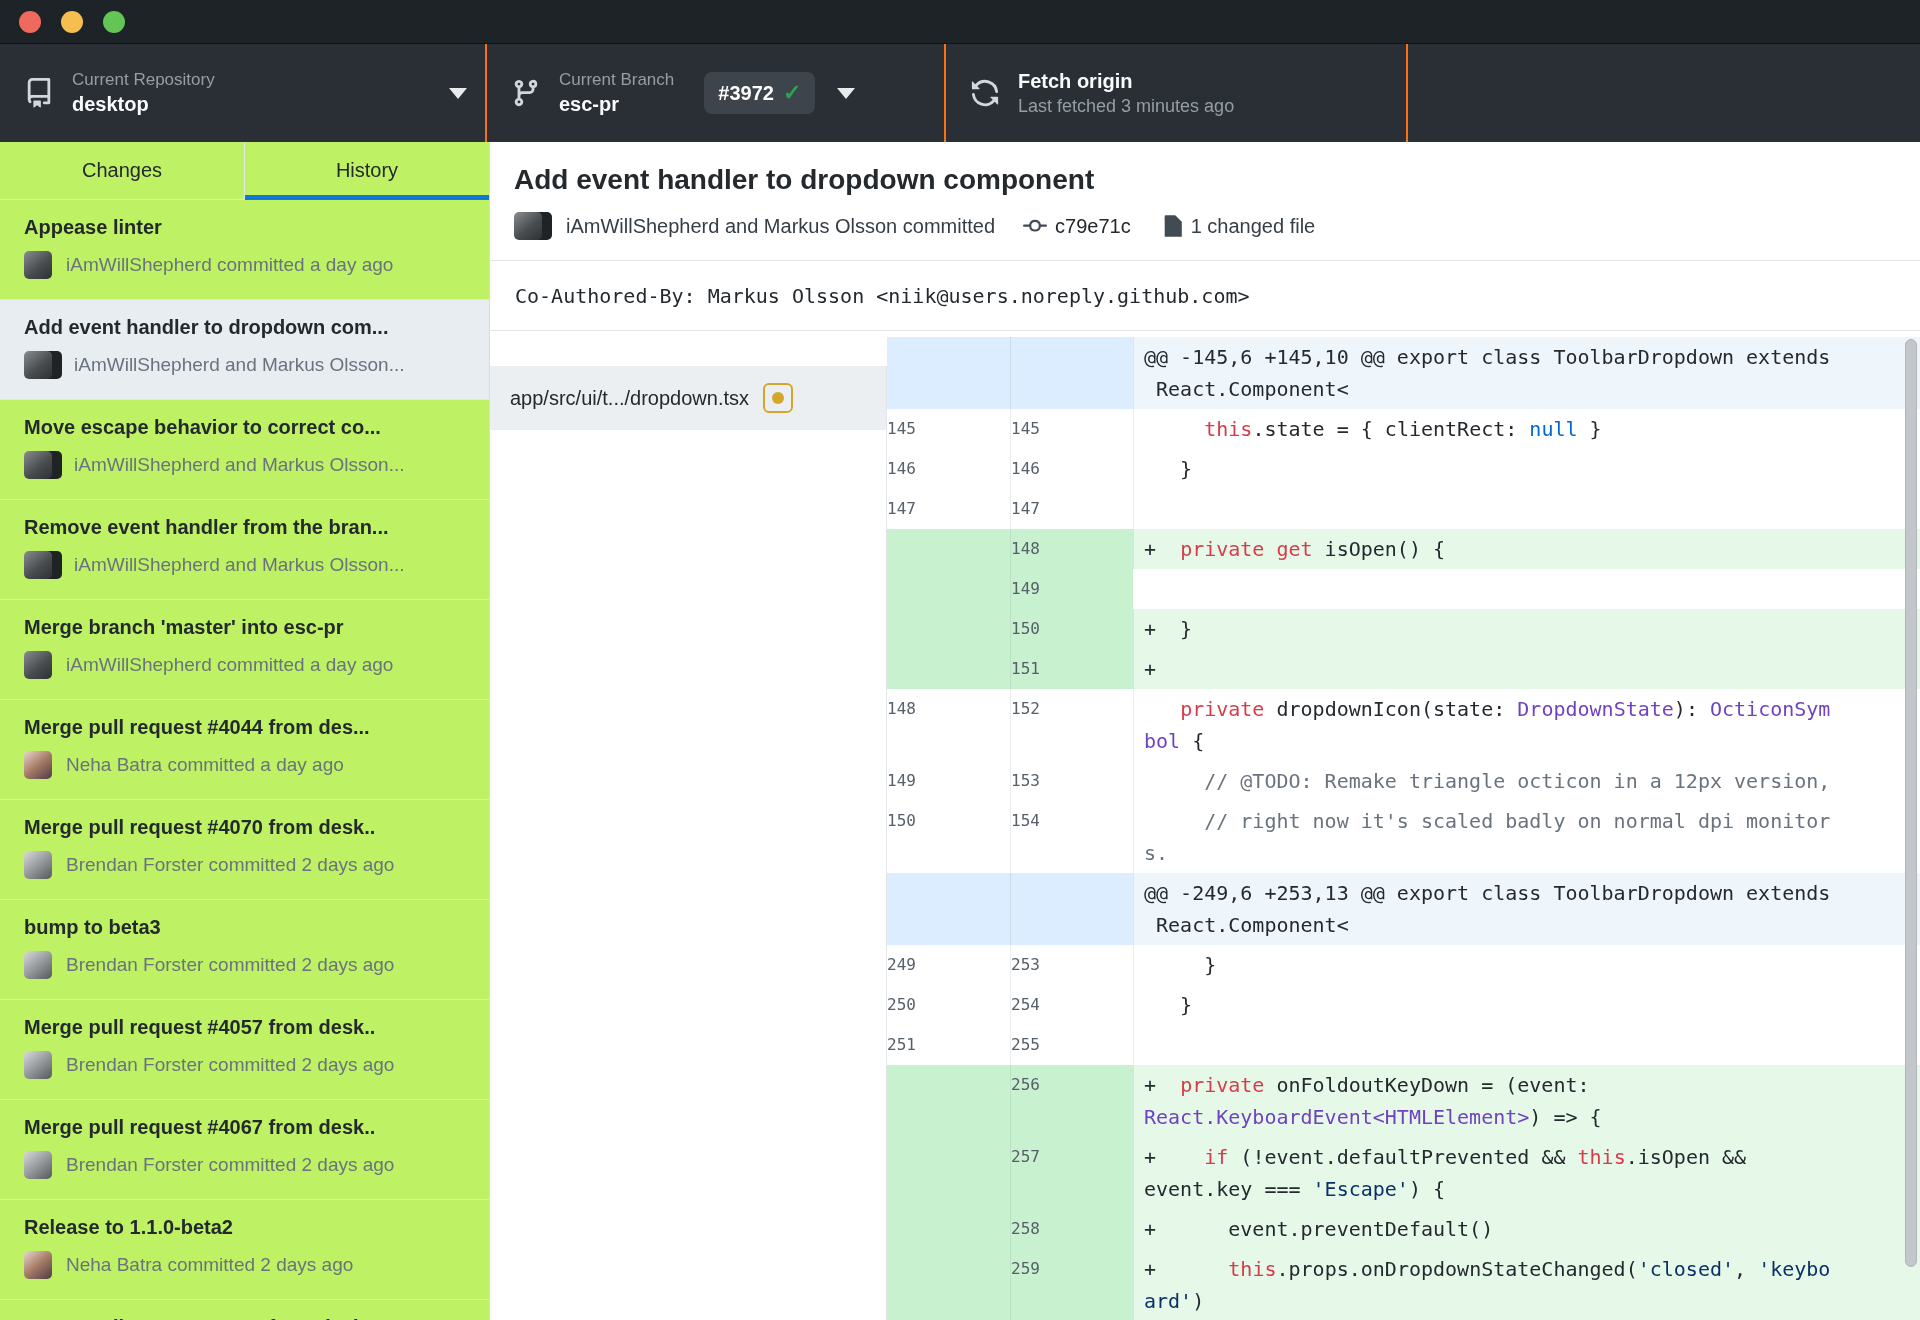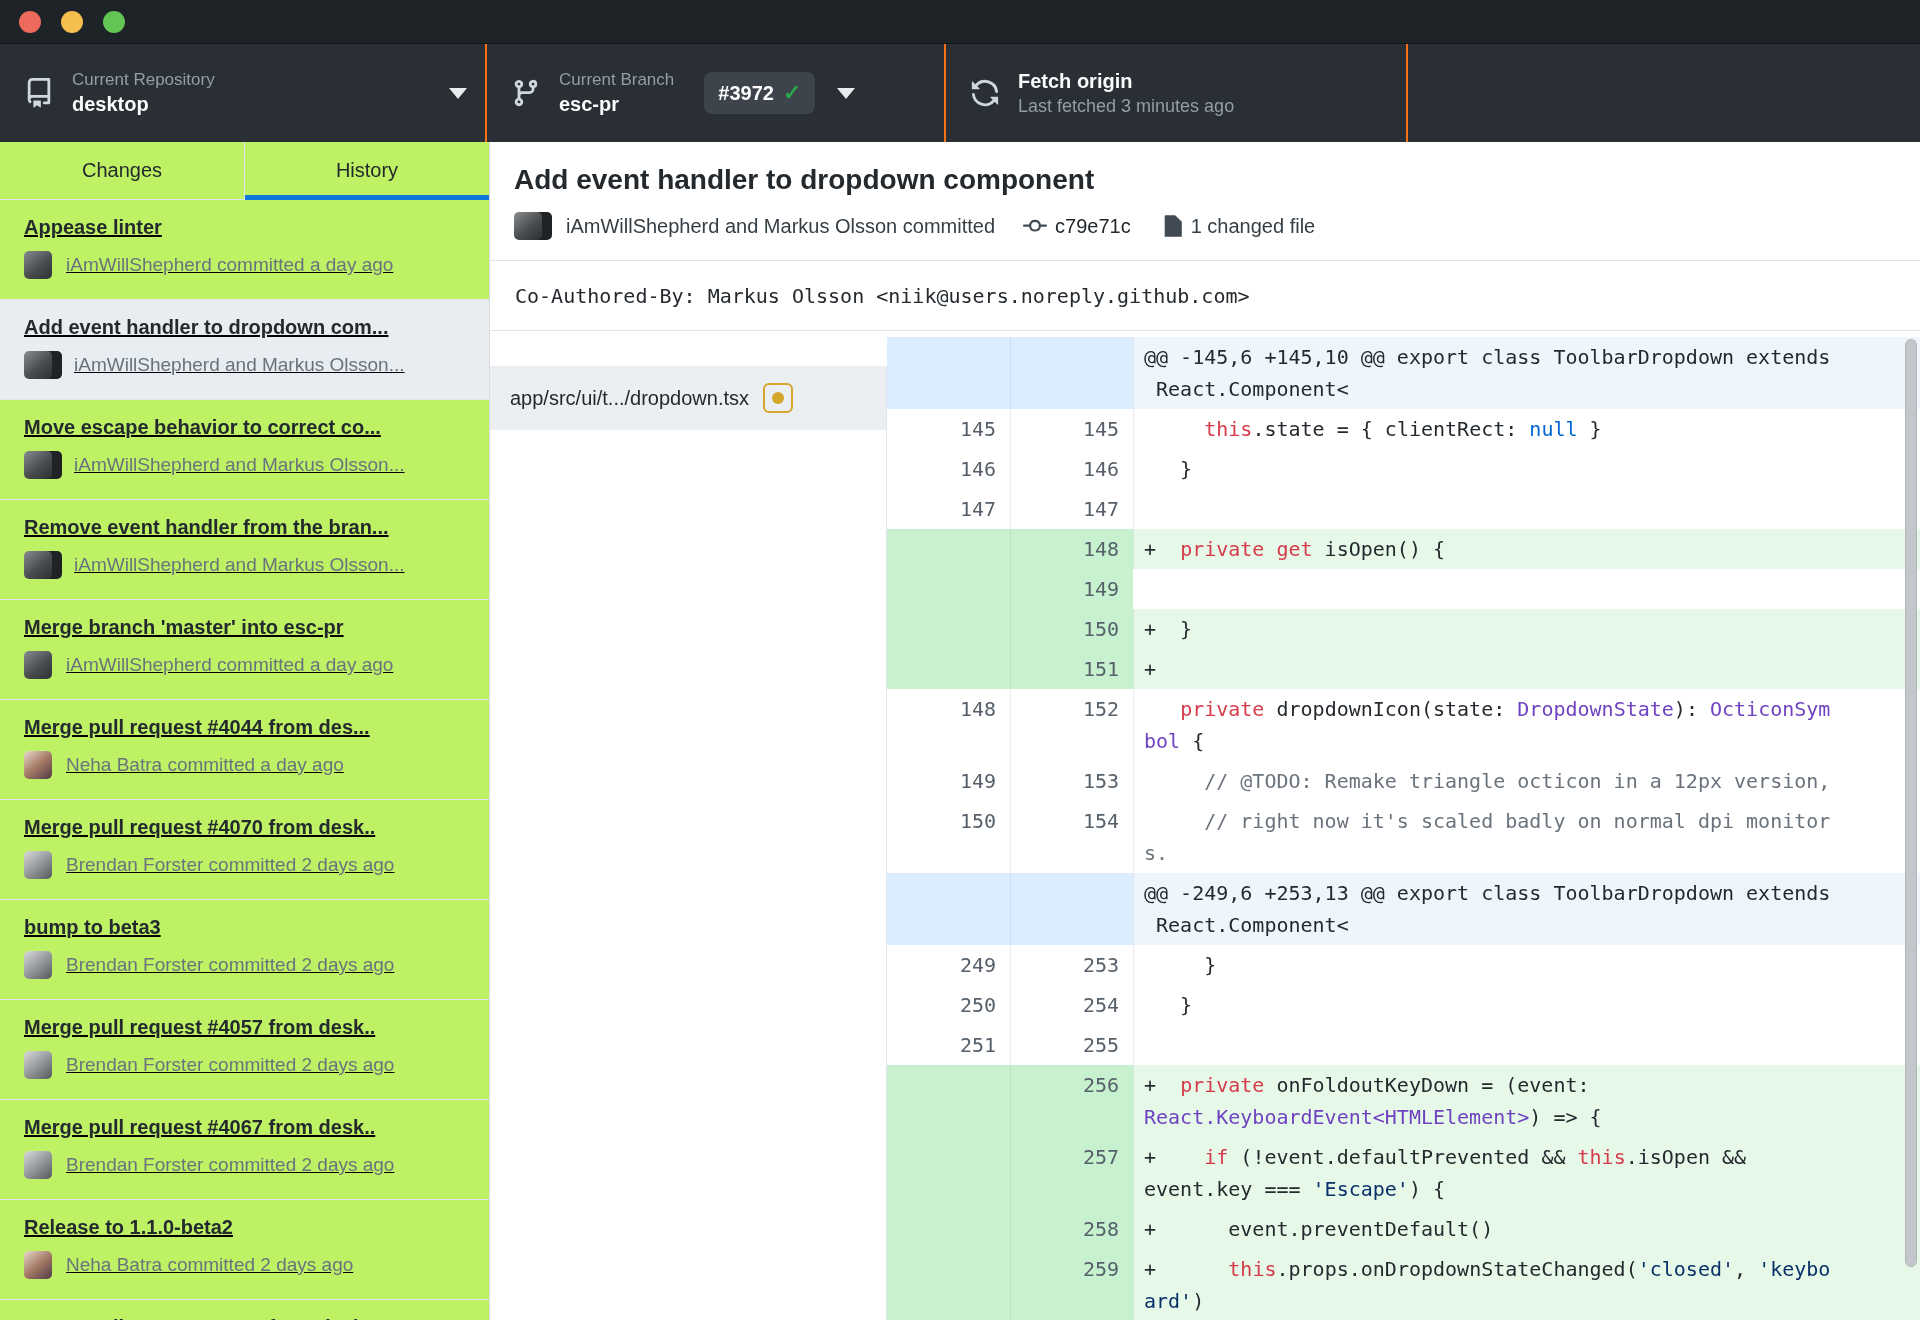--- a/index.html
+++ b/index.html
@@ -42,21 +42,21 @@
   .content { flex:1; display:flex; min-height:0; }
   .sidebar { width:490px; flex:0 0 auto; border-right:1px solid #d8dce0; display:flex;
              flex-direction:column; min-height:0; background:#bef264; }
   .tabs { height:58px; display:flex; flex:0 0 auto; border-bottom:1px solid #e1e4e8; }
   .tab { flex:1; display:flex; align-items:center; justify-content:center; font-size:20px;
          color:#24292e; border-right:1px solid #e1e4e8; position:relative; cursor:pointer; }
   .tab:last-child { border-right:none; }
   .tab.active::after { content:""; position:absolute; left:0; right:0; bottom:-1px; height:5px;
                        background:var(--accent-blue); }
   .commit-list { flex:1; overflow:hidden; }
-  .commit-row { height:100px; padding:16px 18px 0 24px; border-bottom:1px solid #e1e4e8; cursor:pointer;text-decoration:underline; }
+  .commit-row { height:100px; padding:16px 18px 0 24px; border-bottom:1px solid #e1e4e8; cursor:pointer; }
   .commit-row.selected { background:#e8edf2; }
   .c-title { font-size:20px; font-weight:bold; color:#24292e; white-space:nowrap; overflow:hidden; }
   .c-meta { margin-top:12px; display:flex; align-items:center; font-size:19px; color:#6a737d;
             white-space:nowrap; overflow:hidden; }
   .av-wrap { position:relative; width:30px; height:28px; flex:0 0 auto; margin-right:12px; }
   .av-wrap.dual { width:38px; }
   .avatar { position:absolute; top:0; width:28px; height:28px; border-radius:5px; }
   .avatar.front { left:0; z-index:2; }
   .avatar.back { left:10px; z-index:1; }
   .av-will { background:linear-gradient(140deg,#8a8d90 0%,#4a4d50 55%,#2e3134 100%); }
@@ -83,22 +83,22 @@
   .file-col { width:397px; flex:0 0 auto; border-right:1px solid #e1e4e8; background:#fff;margin-top:35px; }
   .file-row { height:64px; background:#eceff2; display:flex; align-items:center; padding:0 16px 0 20px;
               cursor:pointer; }
   .file-path { font-size:20px; color:#24292e; white-space:nowrap; overflow:hidden; }
   .mod-badge { width:30px; height:30px; border:2px solid var(--modified-badge); border-radius:6px;
                margin-left:14px; flex:0 0 auto; display:flex; align-items:center; justify-content:center; }
   .mod-badge .dot { width:12px; height:12px; border-radius:50%; background:var(--modified-badge); }
 
   .diff-pane { flex:1; position:relative; overflow:hidden; padding-top:6px; }
   .d-row { display:grid; grid-template-columns:123px 123px 1fr;border-radius:27px; }
-  .d-num { font-family:"DejaVu Sans Mono", monospace; font-size:20px; line-height:32px;
-           text-align:right; padding:4px 14px 4px 0; color:#56606a; }
+  .d-num { font-family:"DejaVu Sans Mono", monospace; font-size:16px; line-height:32px;
+           padding:4px 14px 4px 0; color:#56606a; }
   .d-num.new, .d-code { border-left:1px solid rgba(27,31,35,0.08); }
   .d-code { font-family:"DejaVu Sans Mono", monospace; font-size:20px; line-height:32px;
             padding:4px 14px 4px 10px; white-space:pre; color:var(--plain); min-height:40px; }
   .d-row.add .d-num { background:var(--added-gutter-bg); }
   .d-row.add .d-code { background:var(--added-bg); }
   .d-row.hunk .d-num { background:var(--hunk-gutter-bg); }
   .d-row.hunk .d-code { background:var(--hunk-bg); }
   .tok-k { color:var(--keyword); }
   .tok-t { color:var(--type); }
   .tok-s { color:var(--string); }

